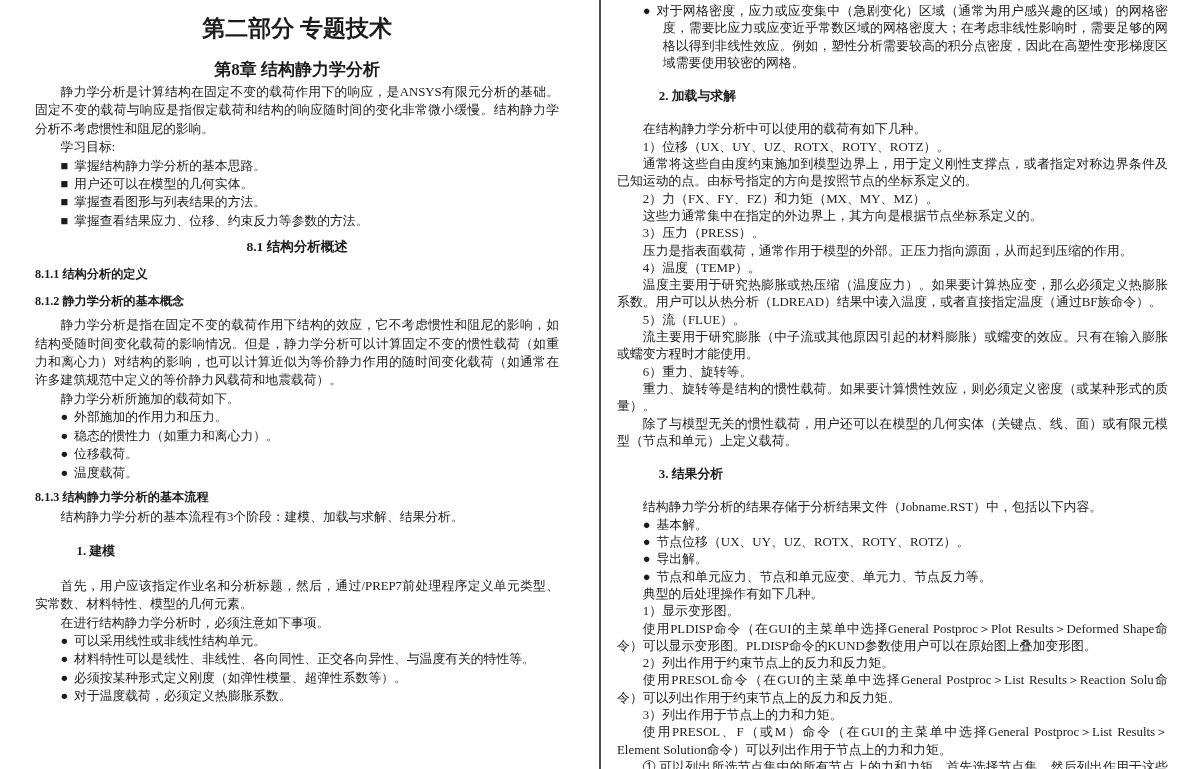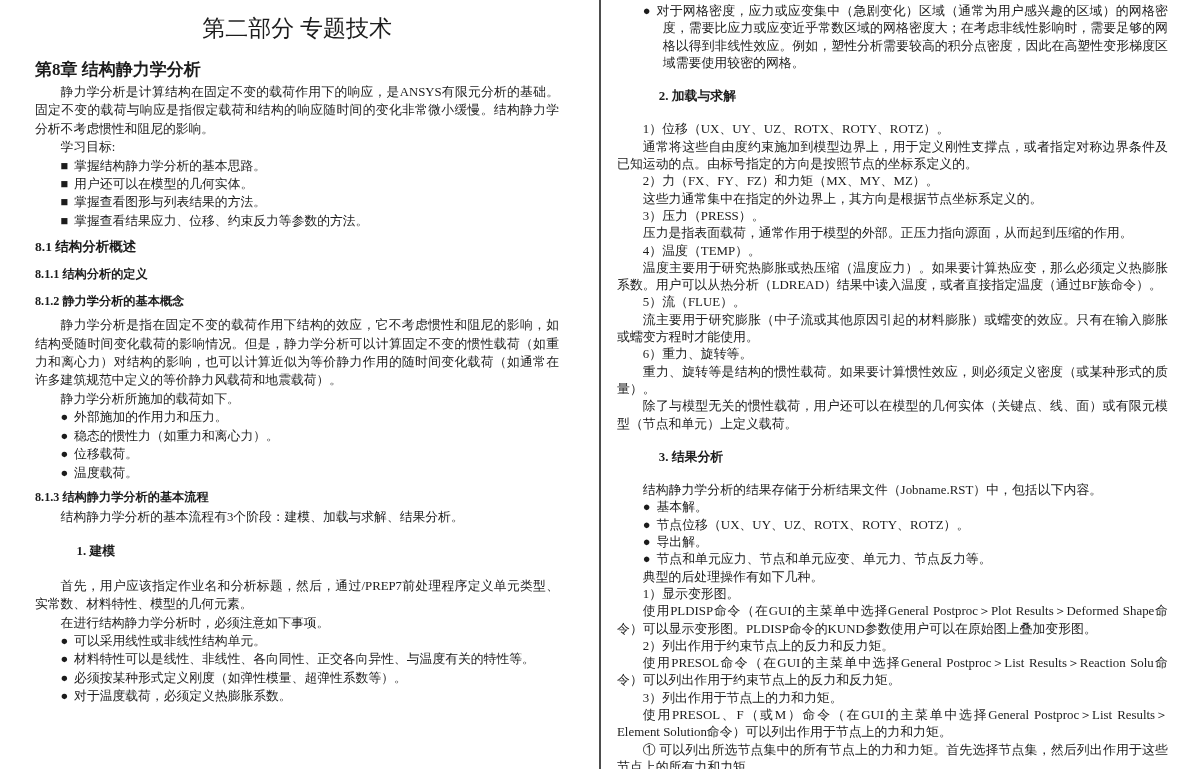--- a/index.html
+++ b/index.html
@@ -5,25 +5,25 @@
   html,body{margin:0;padding:0;}
   body{
     width:1199px;height:769px;position:relative;overflow:hidden;
     background:#ffffff;color:#1c1c1c;
     font-family:"Liberation Serif","DejaVu Serif",serif;
   }
   .divider{position:absolute;top:0;bottom:0;width:2px;background:#4d4d4d;}
   .page{position:absolute;top:0;}
   .page-left{left:35px;width:524px;font-size:12.8px;line-height:18.4px;}
   .page-right{left:617px;top:3px;width:551px;font-size:12.9px;line-height:17.3px;}
-  .part-title{font-size:23px;line-height:30px;font-weight:normal;text-align:center;margin:14px 0 0 0;}
-  .chapter-title{font-size:17px;line-height:24px;font-weight:bold;text-align:left;margin:14px 0 0 0;}
+  .part-title{font-size:23px;line-height:30px;font-weight:bold;text-align:center;margin:14px 0 0 0;}
+  .chapter-title{font-size:17px;line-height:24px;font-weight:bold;text-align:center;margin:14px 0 0 0;}
   .p{margin:0;text-indent:2em;text-align:justify;}
   .mt11{margin-top:1px;} .mt6{margin-top:6px;} .mt2{margin-top:2px;}
-  .h2{font-size:13.5px;line-height:19px;font-weight:bold;margin:7px 0 0 0;}
+  .h2{font-size:13.5px;line-height:19px;font-weight:bold;margin:7px 0 0 0;text-align:center;}
   .h3{font-size:12.2px;line-height:18px;font-weight:bold;margin:9px 0 0 0;}
   .h3.tight{margin-top:6px;}
   .hnum{font-weight:bold;margin:16px;text-indent:2em;}
   .li{margin:0 0 0 2em;padding-left:1.55em;text-indent:-1.55em;text-align:justify;}
   .mk{margin-right:0.45em;}
 </style>
 </head>
 <body>
 
 <div class="page page-left">
@@ -53,20 +53,21 @@
   <div class="li"><span class="mk">●</span><span>材料特性可以是线性、非线性、各向同性、正交各向异性、与温度有关的特性等。</span></div>
   <div class="li"><span class="mk">●</span><span>必须按某种形式定义刚度（如弹性模量、超弹性系数等）。</span></div>
   <div class="li"><span class="mk">●</span><span>对于温度载荷，必须定义热膨胀系数。</span></div>
 </div>
 
 <div class="divider" style="left:599px"></div>
 
 <div class="page page-right">
   <div class="li"><span class="mk">●</span><span>对于网格密度，应力或应变集中（急剧变化）区域（通常为用户感兴趣的区域）的网格密度，需要比应力或应变近乎常数区域的网格密度大；在考虑非线性影响时，需要足够的网格以得到非线性效应。例如，塑性分析需要较高的积分点密度，因此在高塑性变形梯度区域需要使用较密的网格。</span></div>
   <p class="hnum">2. 加载与求解</p>
+  <p class="p">在结构静力学分析中可以使用的载荷有如下几种。</p>
   <p class="p">1）位移（UX、UY、UZ、ROTX、ROTY、ROTZ）。</p>
   <p class="p">通常将这些自由度约束施加到模型边界上，用于定义刚性支撑点，或者指定对称边界条件及已知运动的点。由标号指定的方向是按照节点的坐标系定义的。</p>
   <p class="p">2）力（FX、FY、FZ）和力矩（MX、MY、MZ）。</p>
   <p class="p">这些力通常集中在指定的外边界上，其方向是根据节点坐标系定义的。</p>
   <p class="p">3）压力（PRESS）。</p>
   <p class="p">压力是指表面载荷，通常作用于模型的外部。正压力指向源面，从而起到压缩的作用。</p>
   <p class="p">4）温度（TEMP）。</p>
   <p class="p">温度主要用于研究热膨胀或热压缩（温度应力）。如果要计算热应变，那么必须定义热膨胀系数。用户可以从热分析（LDREAD）结果中读入温度，或者直接指定温度（通过BF族命令）。</p>
   <p class="p">5）流（FLUE）。</p>
   <p class="p">流主要用于研究膨胀（中子流或其他原因引起的材料膨胀）或蠕变的效应。只有在输入膨胀或蠕变方程时才能使用。</p>

